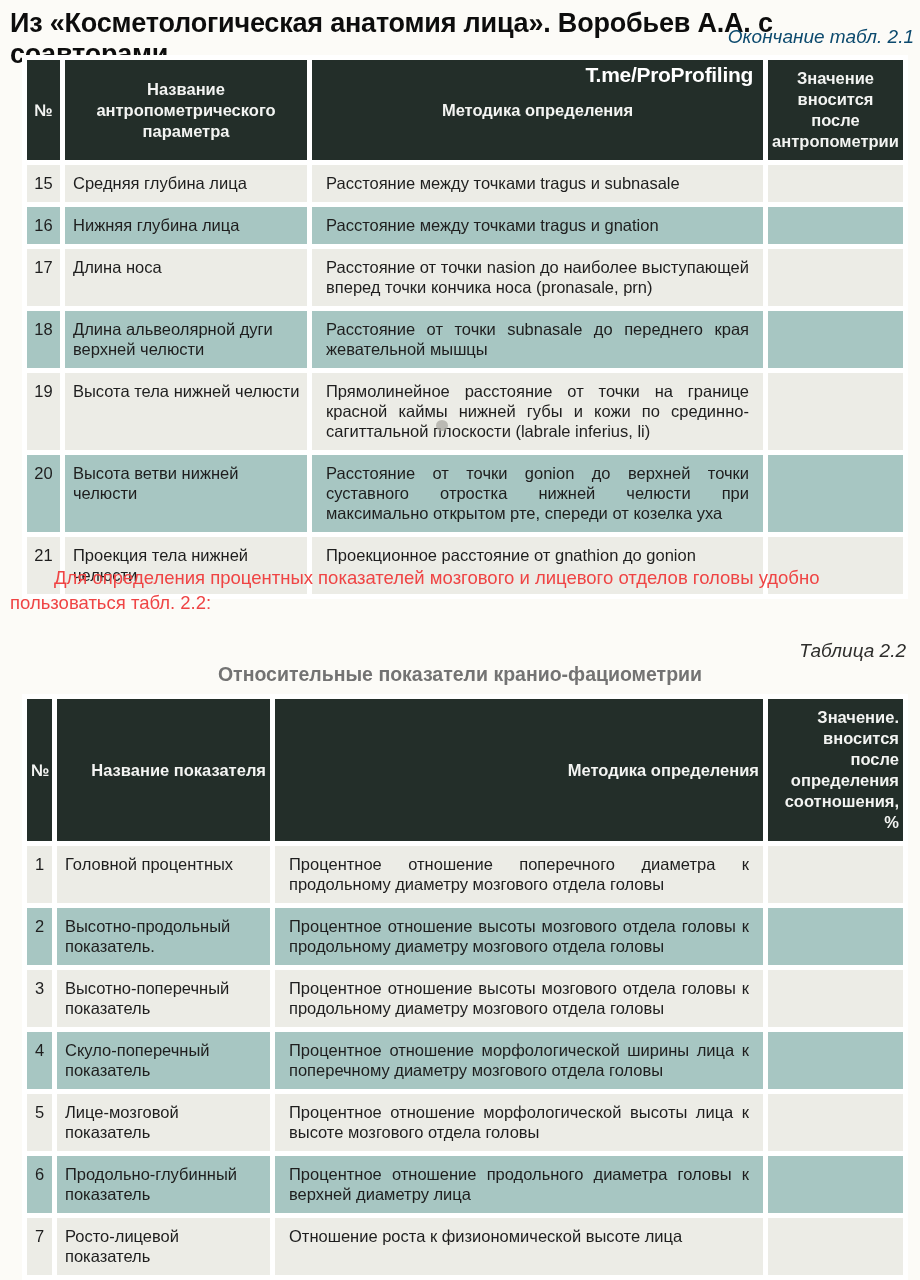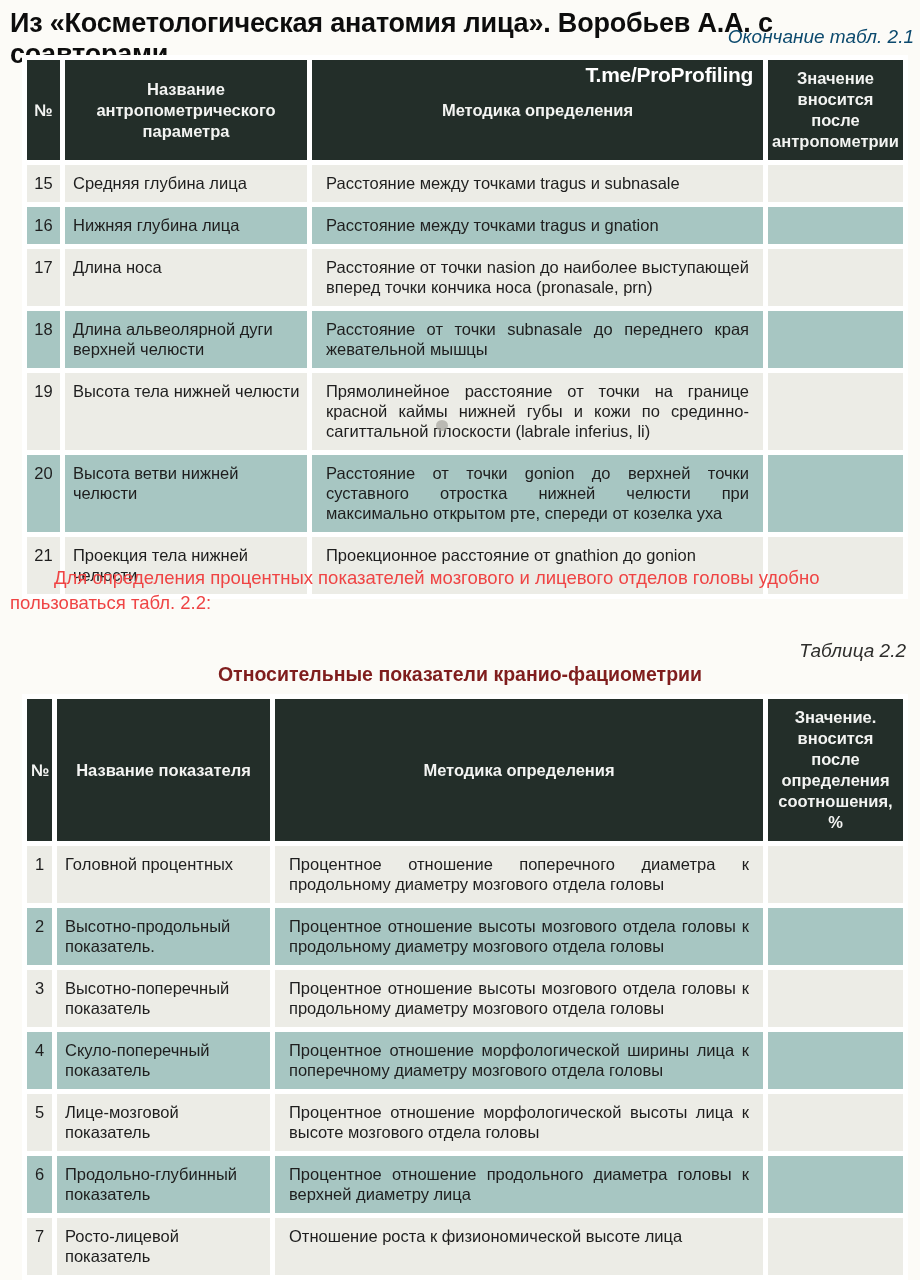--- a/index.html
+++ b/index.html
@@ -37,21 +37,21 @@
     color:#f3f4f2;
     font-weight:bold;
     vertical-align:middle;
     text-align:center;
     line-height:21px;
     padding:8px 4px;
   }
   #table1{top:55px;}
   #table2{top:694px;}
   #table1 thead th{height:66px;}
-  #table2 thead th{height:88px;}
+  #table2 thead th{height:88px;text-align:right;}
   th.h-method{position:relative;}
   .watermark{
     position:absolute;top:4px;right:10px;
     font-size:21px;font-weight:bold;color:#ffffff;
     letter-spacing:-0.3px;
   }
   tbody tr:nth-child(odd) td{background:#ecece6;}
   tbody tr:nth-child(even) td{background:#a7c6c2;}
   td.c-num{text-align:center;padding:8px 2px 9px;}
   td.c-name{padding:8px 6px 9px 8px;}
@@ -61,21 +61,21 @@
     position:absolute;top:565px;left:10px;width:898px;
     font-size:18.5px;line-height:25px;color:#ef4444;
     text-indent:44px;
   }
   .tab2-caption{
     position:absolute;top:640px;right:14px;
     font-size:19px;font-style:italic;color:#2e2e2c;
   }
   .tab2-title{
     position:absolute;top:663px;left:0;width:920px;
-    text-align:center;font-size:19.5px;font-weight:bold;color:#7f1d1d;
+    text-align:center;font-size:19.5px;font-weight:bold;color:#737373;
   }
   .scan-speck{
     position:absolute;top:420px;left:436px;
     width:12px;height:11px;border-radius:50%;
     background:#aaa8a1;opacity:.75;
   }
 </style>
 </head>
 <body>
 

